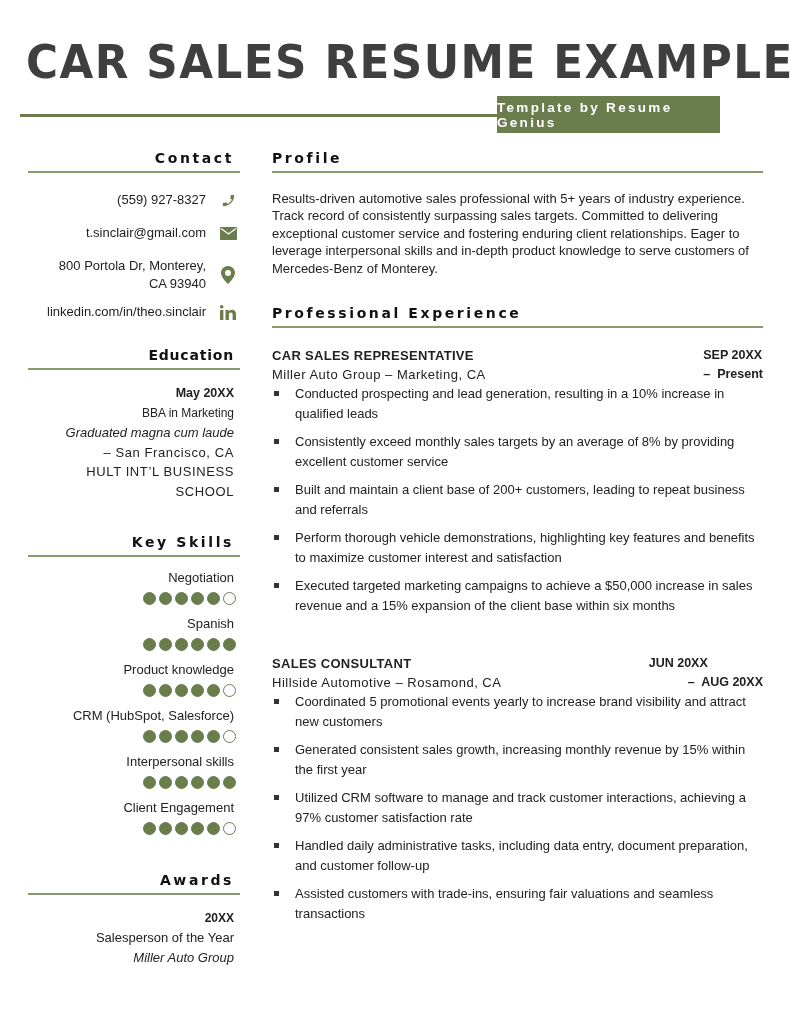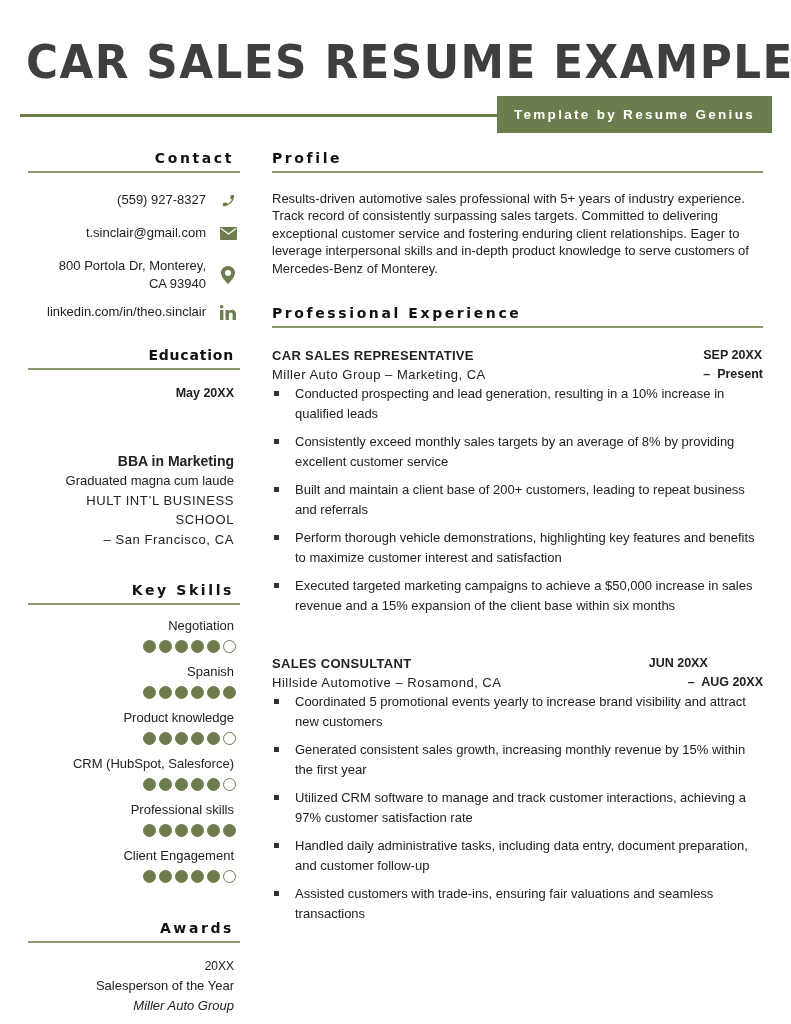--- a/index.html
+++ b/index.html
@@ -7,54 +7,54 @@
     body { position: relative; font-family: "Liberation Sans", sans-serif; color: #222222; }
 
     .title {
       position: absolute; left: 26px; top: 34px;
       font-family: "DejaVu Sans", sans-serif; font-weight: bold;
       font-size: 47px; letter-spacing: 1.5px; color: #3f3f3f;
       white-space: nowrap; transform: scaleX(0.93); transform-origin: left top;
     }
     .top-rule { position: absolute; left: 20px; top: 114px; width: 480px; height: 3px; background: #6b7d4c; }
     .banner {
-      position: absolute; left: 497px; top: 96px; width: 275px; height: 37px;
+      position: absolute; left: 497px; top: 96px; width: 223px; height: 37px;
       background: #6b7d4c; color: #ffffff; font-weight: bold; font-size: 13.5px;
       letter-spacing: 2.3px; display: flex; align-items: center; justify-content: center;
     }
 
     
     .left { position: absolute; left: 28px; top: 150px; width: 212px; }
     .sec-head-l {
       text-align: right; font-family: "DejaVu Sans", sans-serif; font-weight: bold;
       font-size: 14px; letter-spacing: 2.6px; color: #111; padding-right: 6px; height: 20px;
     }
     .rule-l { height: 2px; background: #8a9a6c; margin-top: 1px; }
 
     .contact-list { margin-top: 18px; }
     .contact-row { display: flex; justify-content: flex-end; align-items: center; margin-bottom: 15px; }
     .contact-row .txt { text-align: right; font-size: 13px; line-height: 18px; color: #222; }
     .contact-row .ico { width: 20px; margin-left: 12px; margin-right: 2px; display: flex; justify-content: center; }
     .contact-row.addr { margin-bottom: 10px; }
 
     .edu { margin-top: 14px; text-align: right; padding-right: 6px; font-size: 13px; line-height: 19.5px; }
     .edu .b { font-weight: bold; font-size: 12.5px; }
-    .edu .bb { font-weight: bold; font-size: 14px; margin-top: 48px; }
-    .edu .i { }
+    .edu .bb { font-weight: normal; font-size: 12px; }
+    .edu .i { font-style: italic; }
     .edu .sp { letter-spacing: 0.6px; }
 
     .skills { margin-top: 12px; }
     .skill { text-align: right; padding-right: 4px; margin-bottom: 10px; }
     .skill .name { font-size: 13px; line-height: 18px; padding-right: 2px; }
     .dots { display: flex; justify-content: flex-end; gap: 3px; margin-top: 5px; }
     .dot { width: 13px; height: 13px; border-radius: 50%; background: #6b7d4c; border: 1.5px solid #6b7d4c; }
     .dot.empty { background: #ffffff; }
 
     .awards { margin-top: 13px; text-align: right; padding-right: 6px; font-size: 13px; line-height: 20px; }
-    .awards .b { font-weight: normal; font-size: 12px; }
+    .awards .b { font-weight: bold; font-size: 12px; }
     .awards .i { font-style: italic; }
 
     
     .right { position: absolute; left: 272px; top: 150px; width: 491px; }
     .sec-head-r {
       font-family: "DejaVu Sans", sans-serif; font-weight: bold; font-size: 14px;
       letter-spacing: 2.6px; color: #111; height: 20px;
     }
     .rule-r { height: 2px; background: #8a9a6c; margin-top: 1px; }
     .profile-text { margin-top: 17px; font-size: 13px; line-height: 17.4px; color: #222; width: 495px; }
@@ -124,22 +124,22 @@
     </div>
   </section>
 
   <section style="margin-top:26px;">
     <div class="sec-head-l" style="letter-spacing:0.8px;">Education</div>
     <div class="rule-l"></div>
     <div class="edu">
       <div class="b">May 20XX</div>
       <div class="bb">BBA in Marketing</div>
       <div class="i">Graduated magna cum laude</div>
+      <div class="sp">– San Francisco, CA</div>
       <div class="sp">HULT INT’L BUSINESS SCHOOL</div>
-      <div class="sp">– San Francisco, CA</div>
     </div>
   </section>
 
   <section style="margin-top:33px;">
     <div class="sec-head-l">Key Skills</div>
     <div class="rule-l"></div>
     <div class="skills" id="skills-list">
       <div class="skill">
         <div class="name">Negotiation</div>
         <div class="dots">
@@ -178,21 +178,21 @@
         <div class="dots">
             <span class="dot"></span>
             <span class="dot"></span>
             <span class="dot"></span>
             <span class="dot"></span>
             <span class="dot"></span>
             <span class="dot empty"></span>
           </div>
       </div>
       <div class="skill">
-        <div class="name">Professional skills</div>
+        <div class="name">Interpersonal skills</div>
         <div class="dots">
             <span class="dot"></span>
             <span class="dot"></span>
             <span class="dot"></span>
             <span class="dot"></span>
             <span class="dot"></span>
             <span class="dot"></span>
           </div>
       </div>
       <div class="skill">

